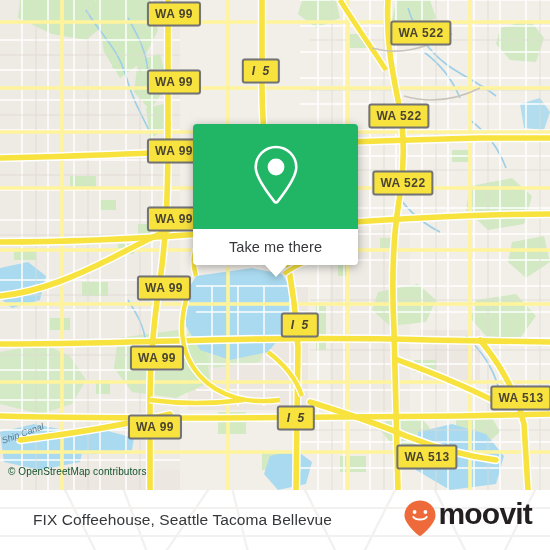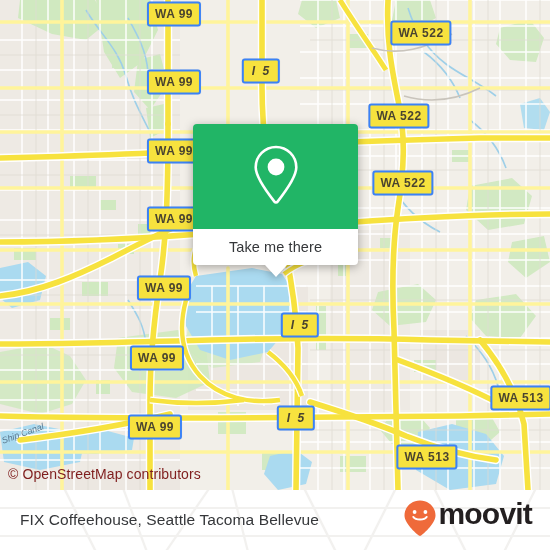--- a/index.html
+++ b/index.html
@@ -29,33 +29,33 @@
     overflow: hidden;
     background: #f2efe9;
   }
   #map-svg { position: absolute; left:0; top:0; display:block; }
 
   
   #attribution {
     position: absolute;
     left: 8px;
     top: 466px;
-    font-size: 14px;
-    color: #7f1d1d;
+    font-size: 10px;
+    color: #14532d;
     letter-spacing: .1px;
     white-space: nowrap;
     z-index: 40;
   }
 
   
   .shield {
     position: absolute;
     z-index: 30;
     background: #f7e23e;
-    border: 2px solid #3b82f6;
+    border: 2px solid #737373;
     border-radius: 3px;
     color: #4a4430;
     font-size: 12px;
     font-weight: bold;
     line-height: 1;
     padding: 4px 6px 5px 6px;
     white-space: nowrap;
     letter-spacing: .5px;
     box-sizing: border-box;
     transform: translate(-50%, -50%);
@@ -124,21 +124,21 @@
     position: absolute;
     left: 0;
     top: 490px;
     width: 550px;
     height: 60px;
     background: #ffffff;
     display: flex;
     align-items: center;
     justify-content: space-between;
     box-sizing: border-box;
-    padding: 0 18px 0 20px;
+    padding: 0 18px 0 33px;
     overflow: hidden;
   }
   #footer-bg {
     position: absolute;
     left: 0; top: 0;
     width: 550px; height: 60px;
     opacity: .55;
     pointer-events: none;
   }
   #place-name {

